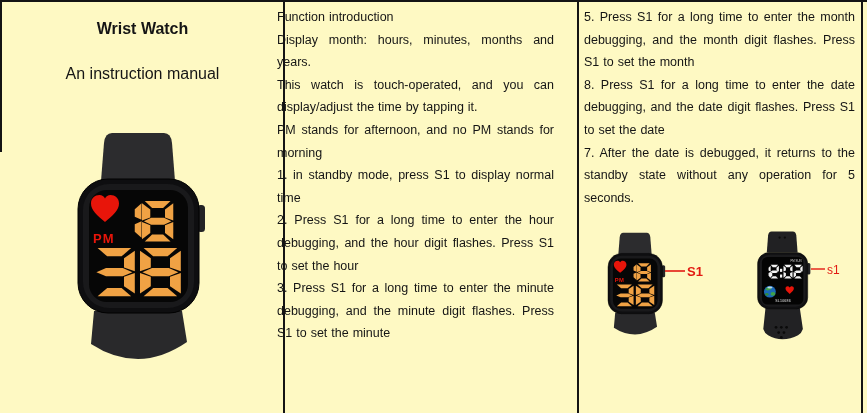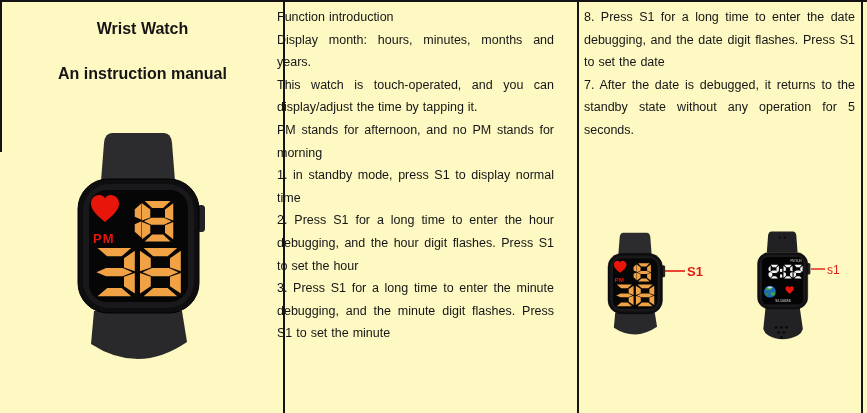--- a/index.html
+++ b/index.html
@@ -18,21 +18,21 @@
   .col{position:absolute;top:0;box-sizing:border-box;}
   .col-left{left:2px;width:281px;height:413px;text-align:center;}
   .col-mid{left:270px;top:3px;width:291px;padding:3px 7px 0 7px;}
   .col-right{left:579px;top:3px;width:282px;height:410px;padding:3px 6px 0 5px;}
 
   .col-mid p,.col-right p{
     margin:0;font-size:12.5px;line-height:22.6px;
     text-align:justify;text-align-last:left;word-spacing:0.5px;
   }
   h1.title{margin:20px 0 0 0;font-size:16px;font-weight:bold;}
-  h2.subtitle{margin:27px 0 0 0;font-size:16px;font-weight:bold;}
+  h2.subtitle{margin:27px 0 0 0;font-size:16px;font-weight:normal;}
 
   .main-watch{position:absolute;left:56px;top:118px;}
   .fig{position:absolute;}
   .fig1{left:20px;top:223px;}
   .fig2{left:168px;top:224px;}
   svg text{font-family:"Liberation Sans",sans-serif;}
 </style>
 </head>
 <body>
 
@@ -149,20 +149,21 @@
     <p>Function introduction</p>
     <p>Display month: hours, minutes, months and years.</p>
     <p>This watch is touch-operated, and you can display/adjust the time by tapping it.</p>
     <p>PM stands for afternoon, and no PM stands for morning</p>
     <p>1. in standby mode, press S1 to display normal time</p>
     <p>2. Press S1 for a long time to enter the hour debugging, and the hour digit flashes. Press S1 to set the hour</p>
     <p>3. Press S1 for a long time to enter the minute debugging, and the minute digit flashes. Press S1 to set the minute</p>
   </div>
 
   <div class="col col-right">
+    <p>5. Press S1 for a long time to enter the month debugging, and the month digit flashes. Press S1 to set the month</p>
     <p>8. Press S1 for a long time to enter the date debugging, and the date digit flashes. Press S1 to set the date</p>
     <p>7. After the date is debugged, it returns to the standby state without any operation for 5 seconds.</p>
 
     <svg class="fig fig1" width="132" height="122" viewBox="0 0 132 122">
       <use href="#watchA" transform="scale(0.45)"></use>
       <line x1="66" y1="45" x2="86" y2="45" stroke="#e21a12" stroke-width="1.6"></line>
       <text x="88" y="50" fill="#e21a12" font-size="13" font-weight="bold">S1</text>
     </svg>
 
     <svg class="fig fig2" width="118" height="125" viewBox="0 0 118 125">

